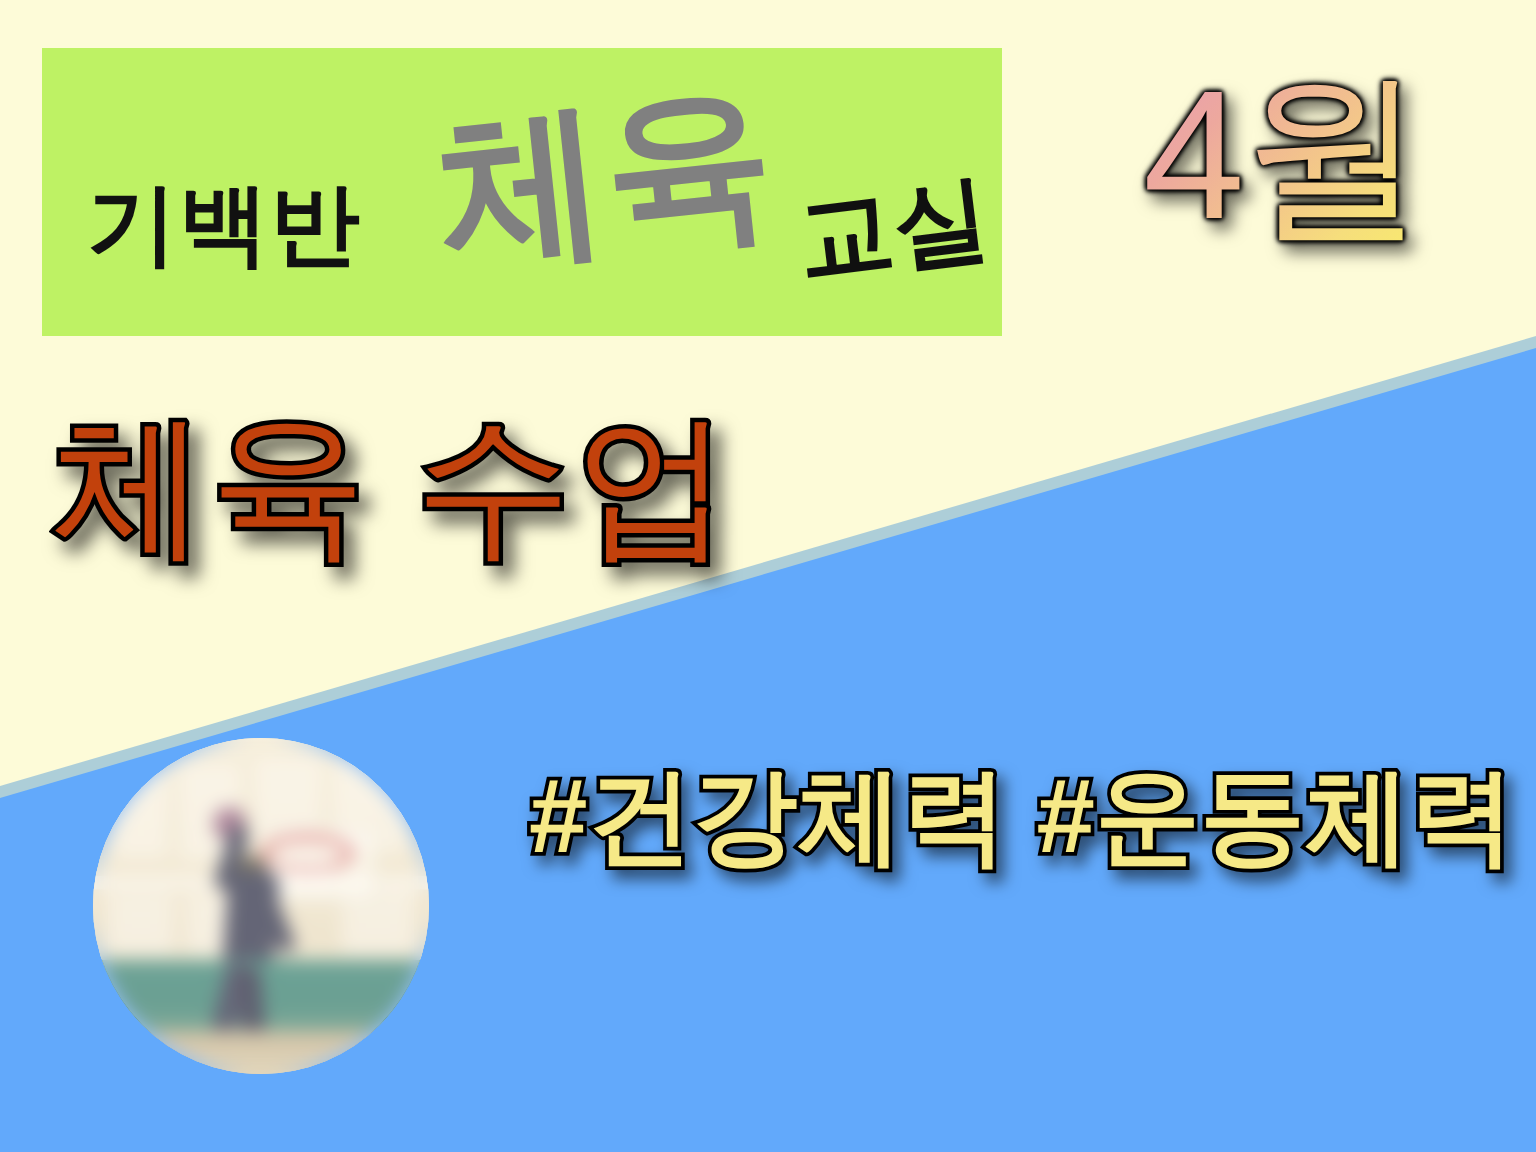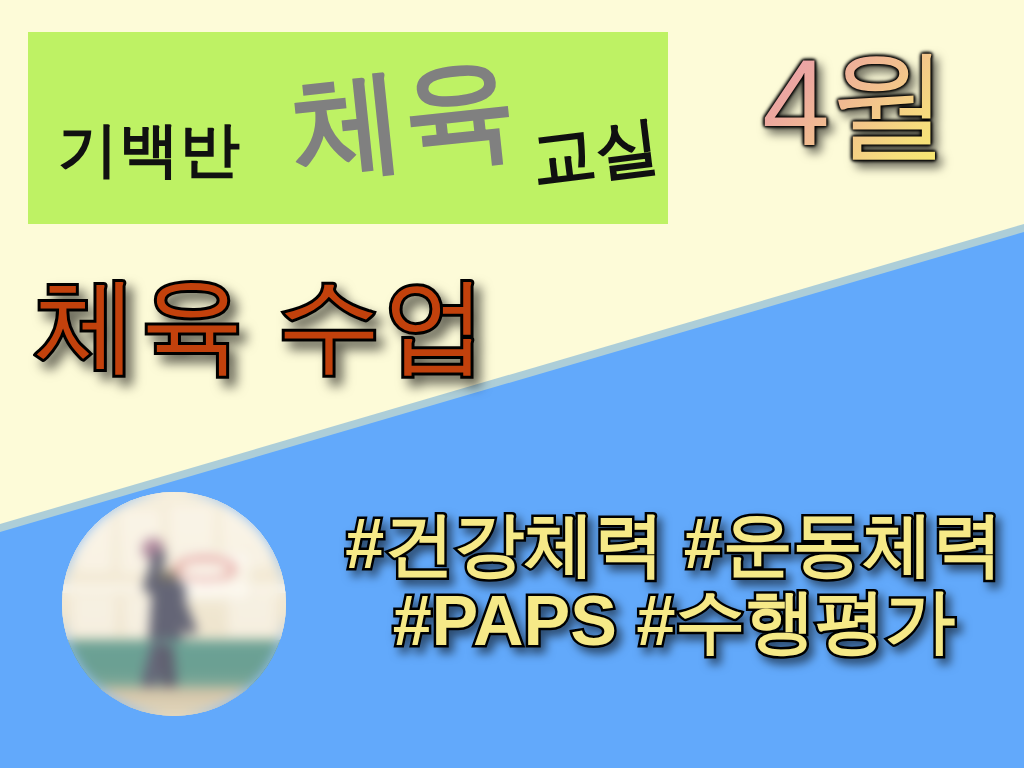--- a/index.html
+++ b/index.html
@@ -263,21 +263,21 @@
     inset: 0;
     background: rgba(255,246,225,.30);
   }
 
   
   .hashtags {
     position: absolute;
     left: 338px;
     top: 506px;
     width: 672px;
-    text-align: center;
+    text-align: right;
   }
   .hashtag-line {
     font-size: 70px;
     font-weight: 700;
     line-height: 1.10;
     white-space: nowrap;
     letter-spacing: 0px;
     color: #F6E987;
     -webkit-text-stroke: 5px #000000;
     paint-order: stroke fill;
@@ -324,16 +324,15 @@
     <div class="ph-floor"></div>
     <div class="ph-player-leg2"></div>
     <div class="ph-player-leg"></div>
     <div class="ph-floor2"></div>
     <div class="ph-blur"></div>
     <div class="ph-wash"></div>
   </div>
 
   <div class="hashtags">
     <div class="hashtag-line">#건강체력 #운동체력</div>
-    <div class="hashtag-line">#PAPS #수행평가</div>
   </div>
 
 </div>
 
 </body></html>

